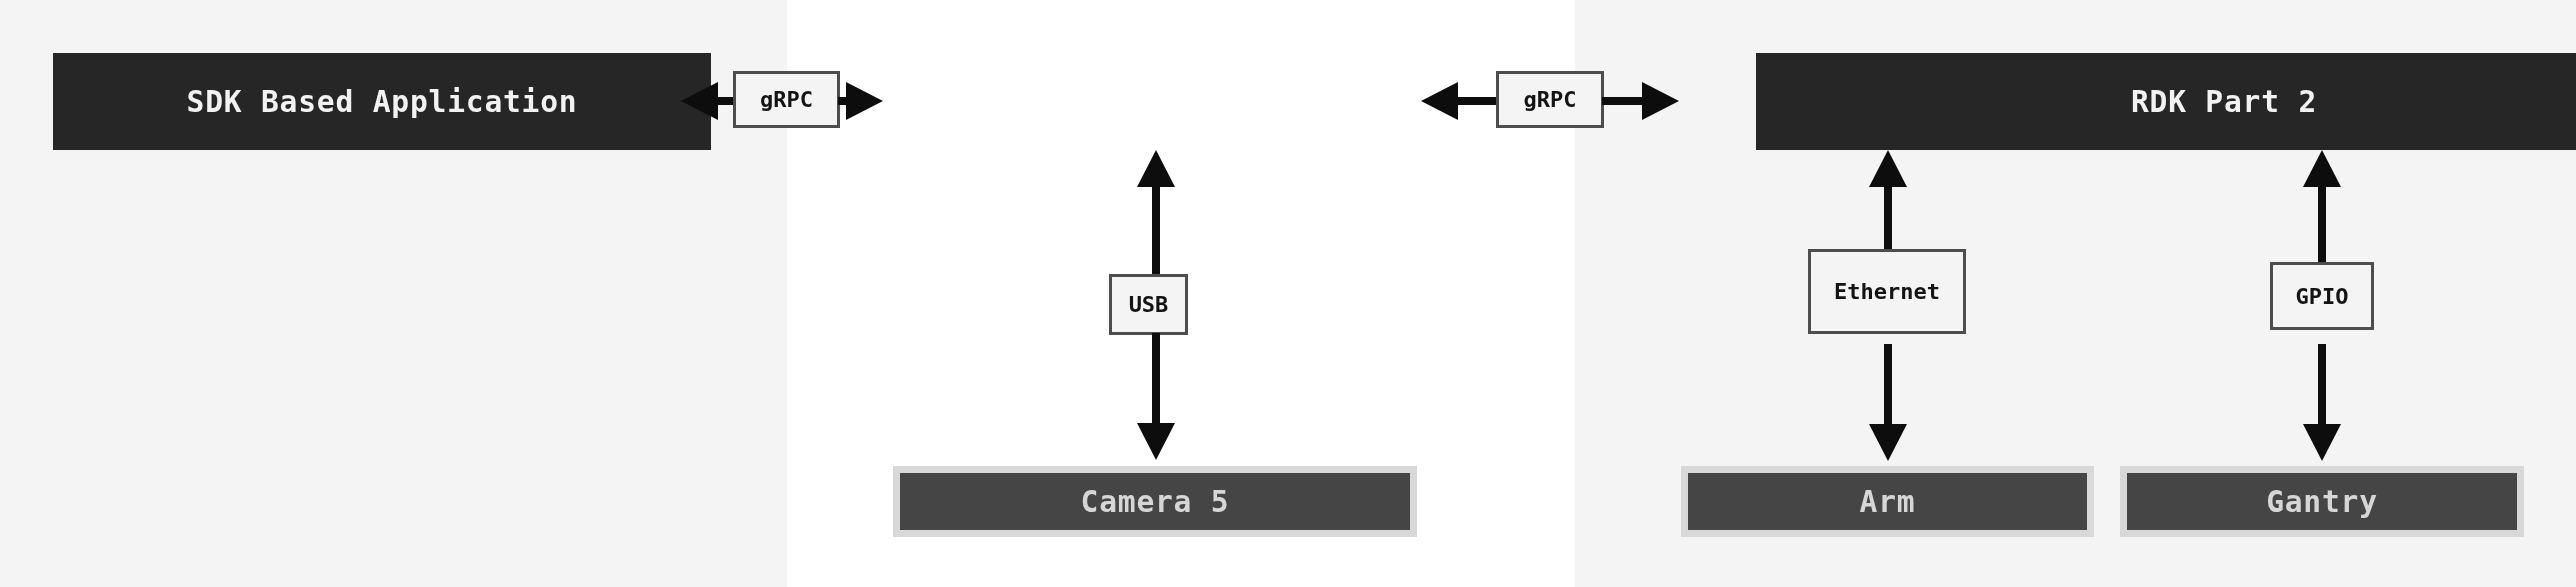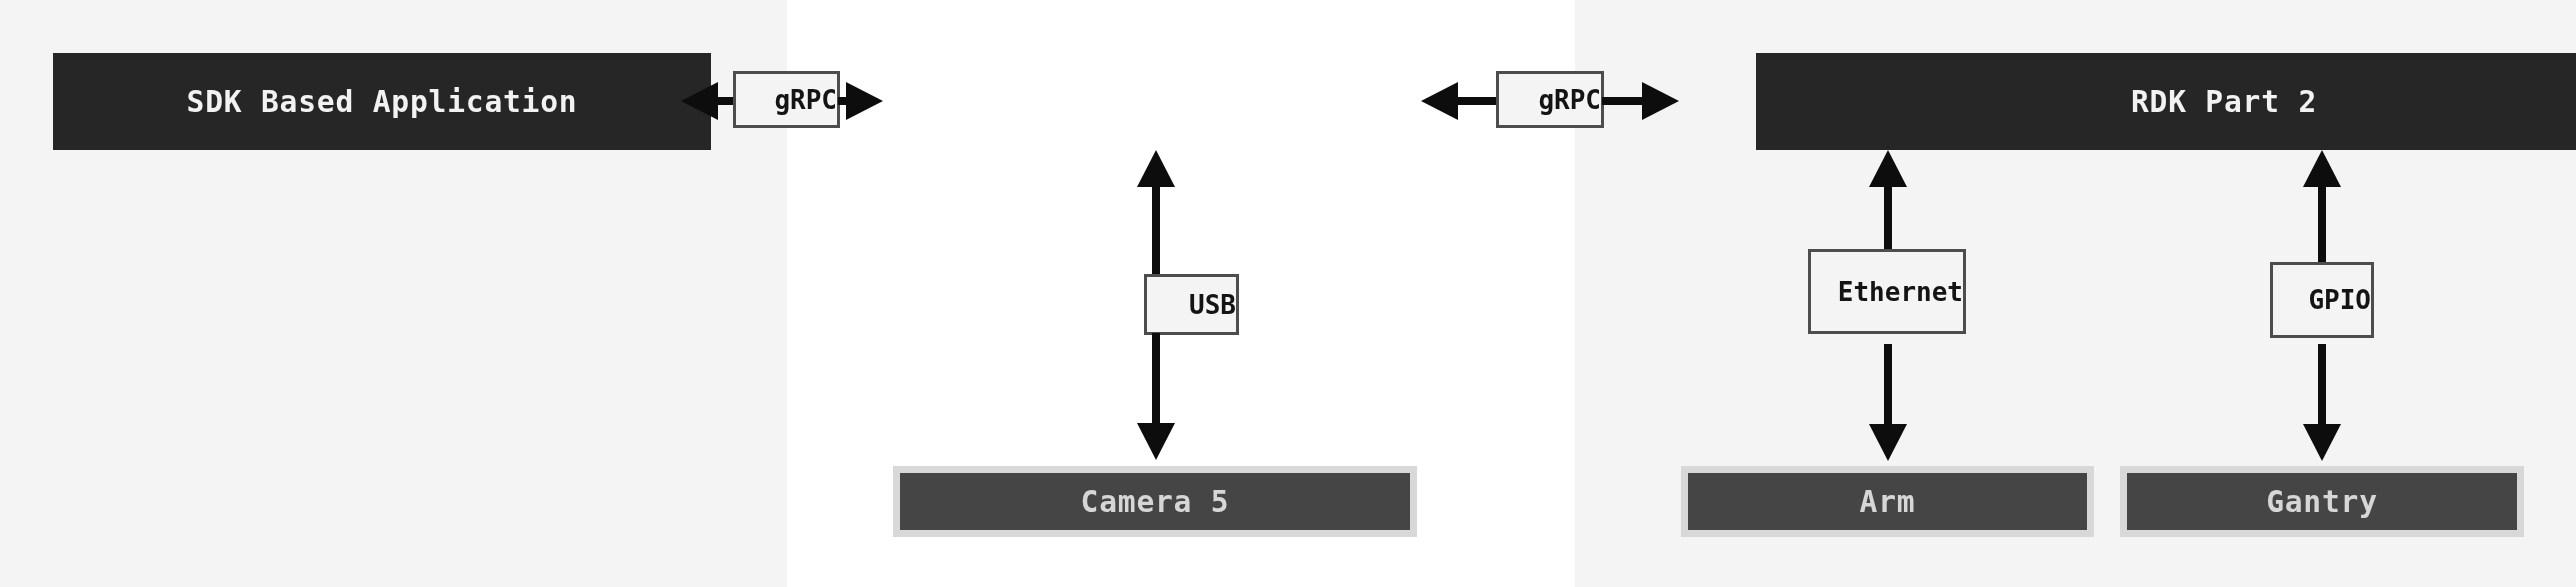--- a/index.html
+++ b/index.html
@@ -15,22 +15,22 @@
   .panel-white{position:absolute;left:787px;top:0;width:788px;height:588px;background:var(--panel);}
   .node{position:absolute;background:var(--node-fill);color:var(--node-text);
         display:flex;align-items:center;justify-content:center;
         font-size:29.6px;font-weight:bold;letter-spacing:0.8px;}
   .device{position:absolute;background:var(--device-fill);border:7.4px solid var(--device-frame);
         box-sizing:border-box;color:var(--device-text);
         display:flex;align-items:center;justify-content:center;
         font-size:29.6px;font-weight:bold;letter-spacing:0.8px;}
   .edge-label{position:absolute;background:var(--label-bg);border:3.3px solid var(--label-border);
         box-sizing:border-box;color:var(--label-text);
-        display:flex;align-items:center;justify-content:flex-end;
-        font-size:26px;font-weight:bold;}
+        display:flex;align-items:center;justify-content:center;
+        font-size:22px;font-weight:bold;}
   .shaft-h{position:absolute;height:8.2px;background:var(--arrow);}
   .shaft-v{position:absolute;width:8.2px;background:var(--arrow);}
   .head{position:absolute;width:0;height:0;}
   .head-left {border-top:19px solid transparent;border-bottom:19px solid transparent;border-right:37px solid var(--arrow);}
   .head-right{border-top:19px solid transparent;border-bottom:19px solid transparent;border-left:37px solid var(--arrow);}
   .head-up   {border-left:19px solid transparent;border-right:19px solid transparent;border-bottom:37px solid var(--arrow);}
   .head-down {border-left:19px solid transparent;border-right:19px solid transparent;border-top:37px solid var(--arrow);}
 </style>
 </head>
 <body>
@@ -71,36 +71,36 @@
   <div class="head head-left" style="left:1421px;top:82px;"></div>
   <div class="shaft-h" style="left:1455px;top:97px;width:43px;"></div>
   <div class="edge-label" style="left:1496px;top:71px;width:108px;height:57px;">
     <span>gRPC</span>
   </div>
   <div class="shaft-h" style="left:1602px;top:97px;width:42px;"></div>
   <div class="head head-right" style="left:1642px;top:82px;"></div>
 
   <div class="head head-up" style="left:1137px;top:150px;"></div>
   <div class="shaft-v" style="left:1152px;top:186px;height:90px;"></div>
-  <div class="edge-label" style="left:1144px;top:274px;width:95px;height:61px;">
+  <div class="edge-label" style="left:1109px;top:274px;width:79px;height:61px;">
     <span>USB</span>
   </div>
   <div class="shaft-v" style="left:1152px;top:333px;height:92px;"></div>
   <div class="head head-down" style="left:1137px;top:423px;"></div>
 
   <div class="head head-up" style="left:1869px;top:150px;"></div>
   <div class="shaft-v" style="left:1884px;top:186px;height:77px;"></div>
   <div class="edge-label" style="left:1808px;top:249px;width:158px;height:85px;">
     <span>Ethernet</span>
   </div>
   <div class="shaft-v" style="left:1884px;top:344px;height:82px;"></div>
   <div class="head head-down" style="left:1869px;top:424px;"></div>
 
   <div class="head head-up" style="left:2303px;top:150px;"></div>
   <div class="shaft-v" style="left:2318px;top:186px;height:78px;"></div>
-  <div class="edge-label" style="left:2270px;top:262px;width:104px;height:76px;">
+  <div class="edge-label" style="left:2270px;top:262px;width:104px;height:68px;">
     <span>GPIO</span>
   </div>
   <div class="shaft-v" style="left:2318px;top:344px;height:82px;"></div>
   <div class="head head-down" style="left:2303px;top:424px;"></div>
 
 </div>
 
 
 </body></html>

